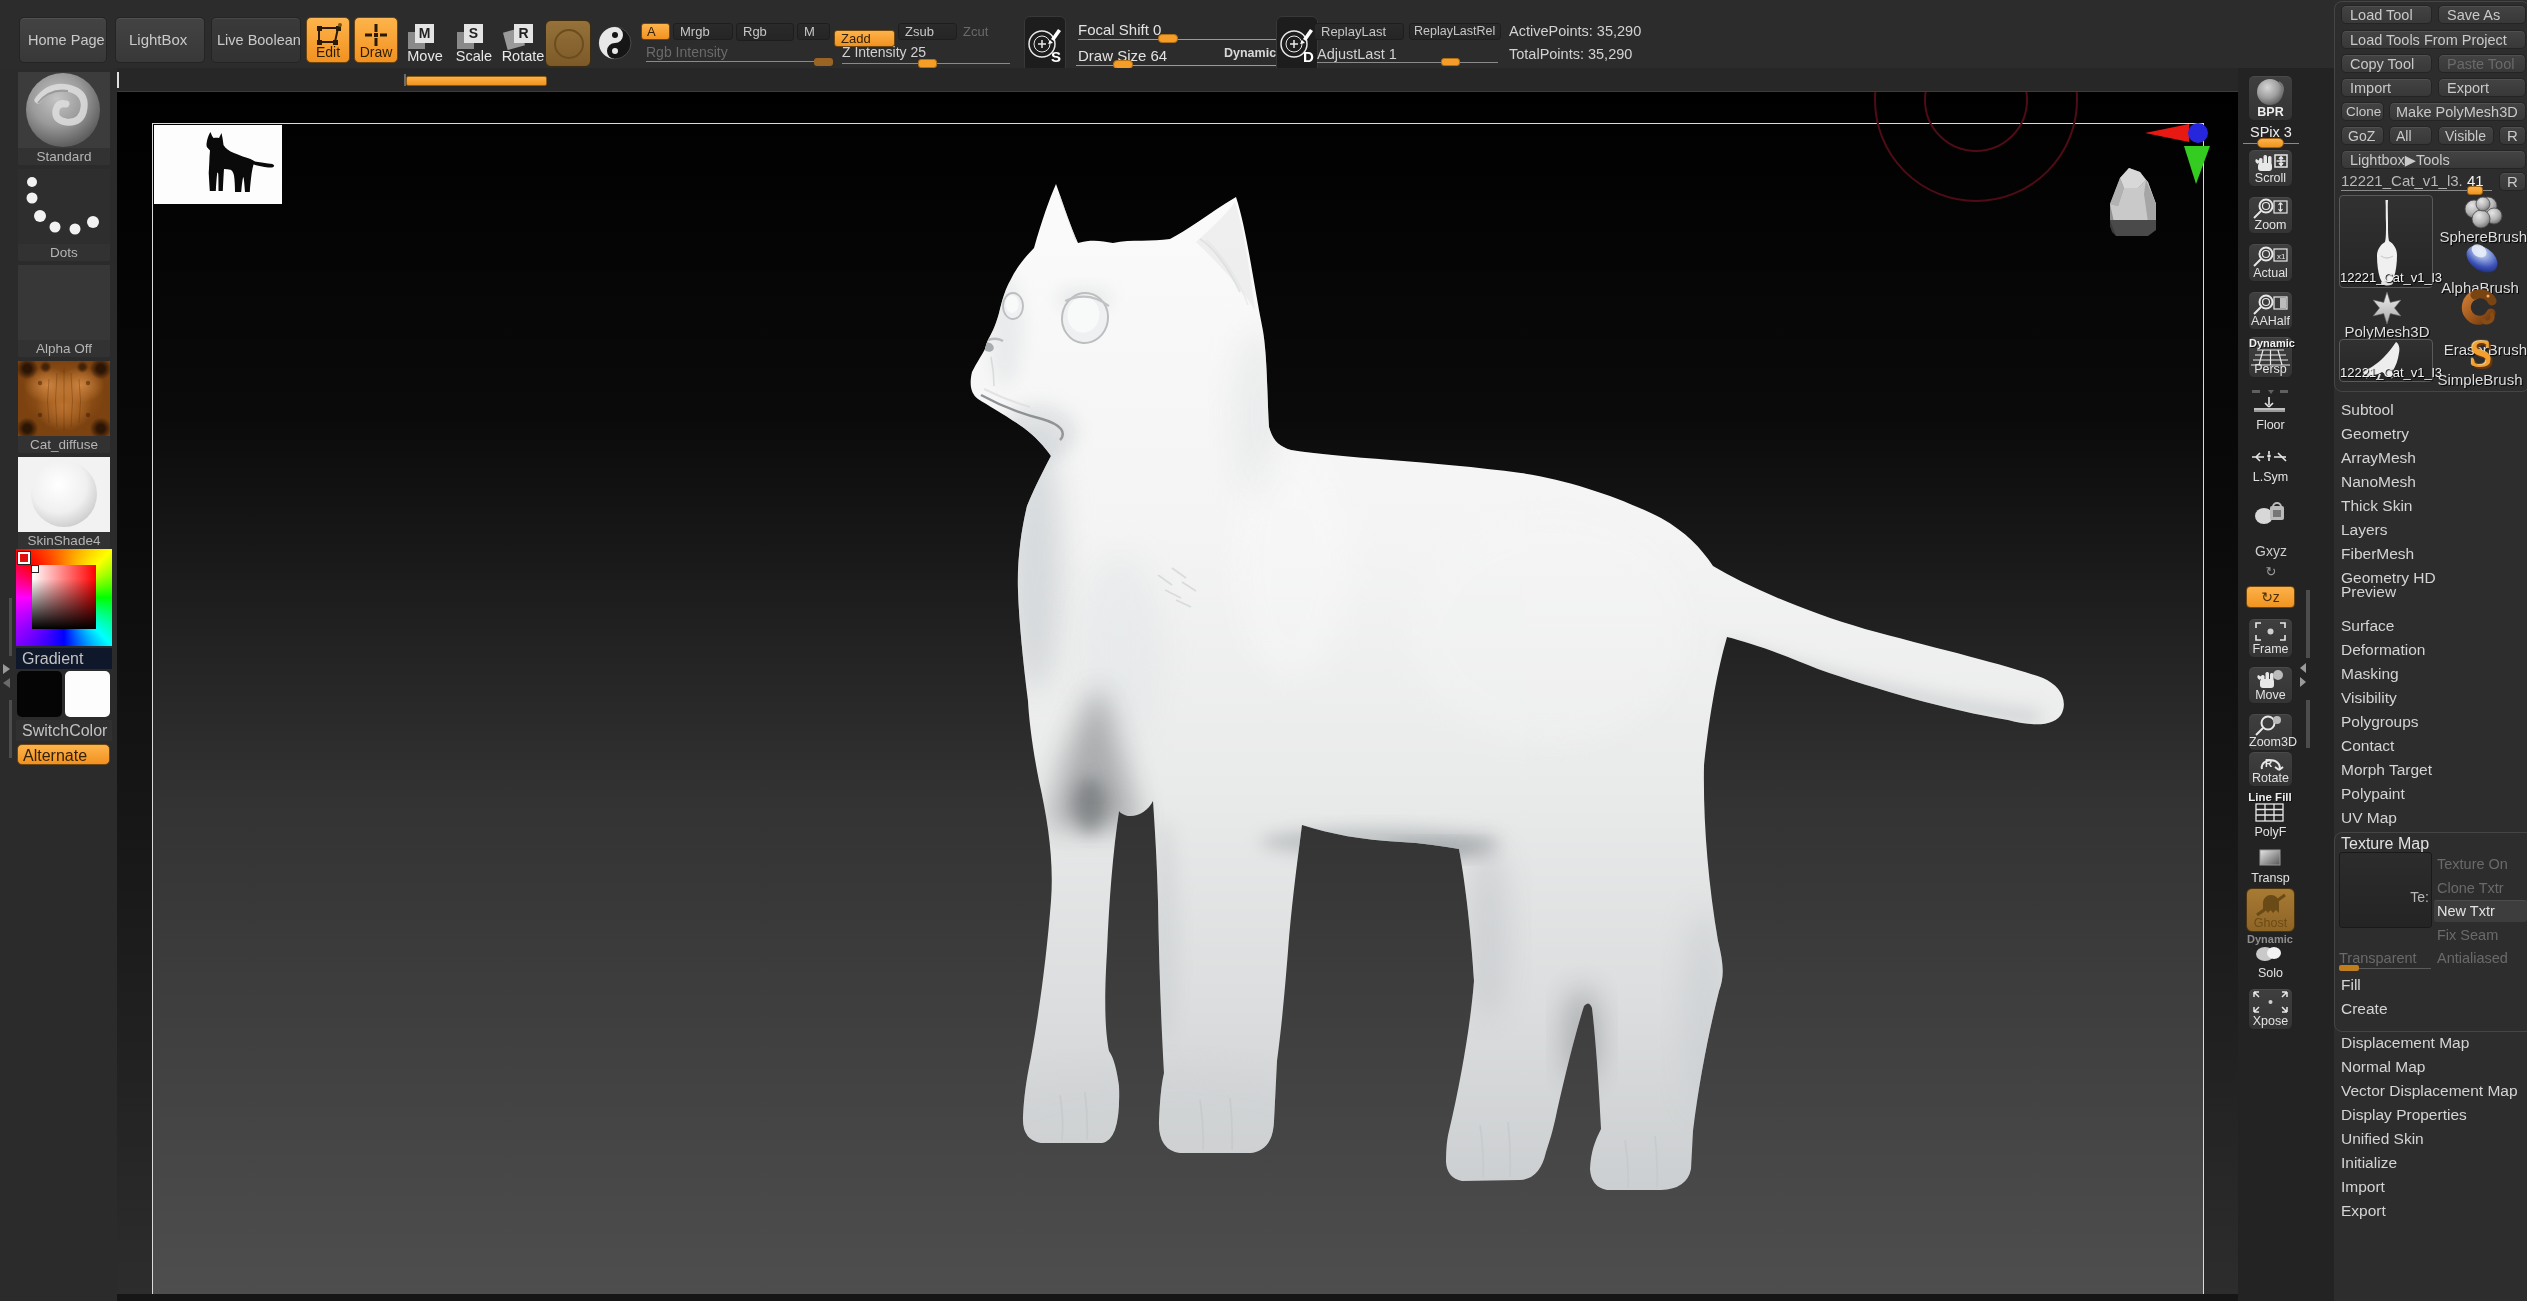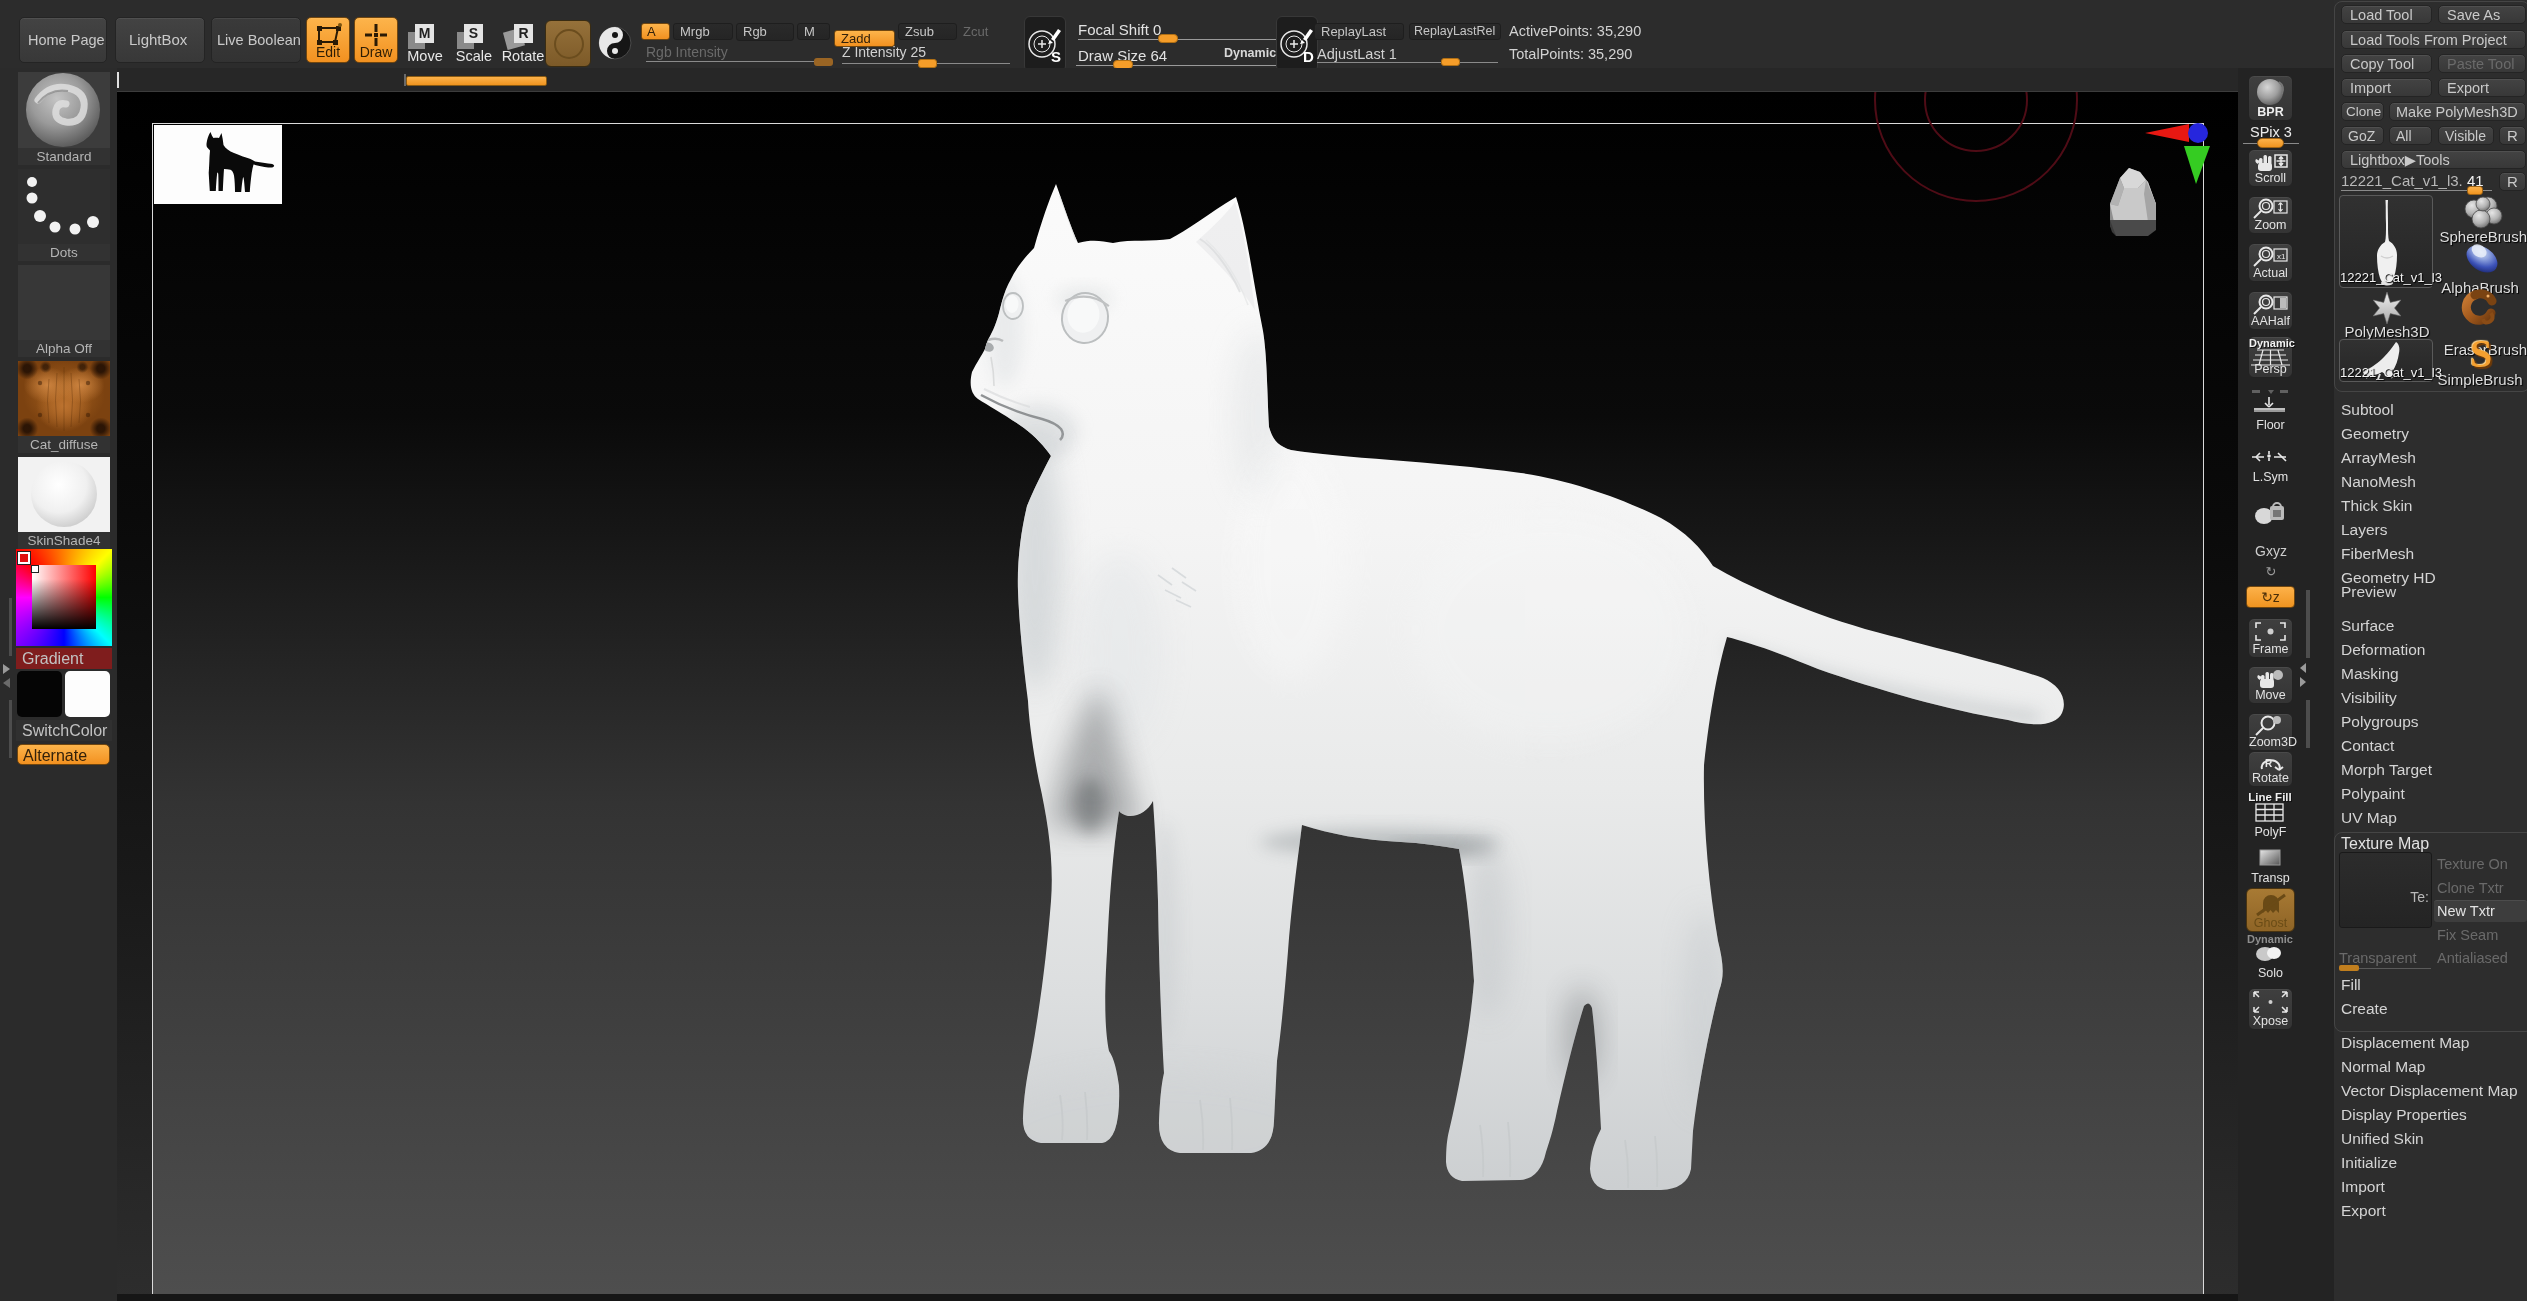--- a/index.html
+++ b/index.html
@@ -194,21 +194,21 @@
       </defs>
       <circle cx="46" cy="37" r="33" fill="url(#sk4)"></circle>
     </svg></div>
 <div class="lbl" style="top:532px">SkinShade4</div>
 
 <div class="ab" style="left:16px;top:549px;width:96px;height:97px;background:conic-gradient(from 315deg, #f00 0deg, #ff0 90deg, #0f0 135deg, #0ff 180deg, #00f 225deg, #f0f 315deg, #f00 360deg)">
 <div class="ab" style="left:16px;top:16px;width:64px;height:64px;background:linear-gradient(to bottom, rgba(0,0,0,0) 22%, rgba(0,0,0,.88) 90%, #000 100%), linear-gradient(to right, #fff, #f00);"></div>
 <div class="ab" style="left:2px;top:3px;width:12px;height:12px;background:#e01010;border:2px solid #fff;outline:1px solid #222"></div>
 <div class="ab" style="left:15px;top:16px;width:8px;height:8px;background:#fff;border:1px solid #222"></div>
 </div>
-<div class="ab" style="left:16px;top:648px;width:96px;height:21px;background:#7f1d1d;color:#c2c2c2;font-size:16px;line-height:21px;padding-left:6px">Gradient</div>
+<div class="ab" style="left:16px;top:648px;width:96px;height:21px;background:#0f172a;color:#c2c2c2;font-size:16px;line-height:21px;padding-left:6px">Gradient</div>
 
 <div class="ab" style="left:17px;top:671px;width:45px;height:46px;background:#050505;border-radius:5px"></div>
 <div class="ab" style="left:65px;top:671px;width:45px;height:46px;background:#fdfdfd;border-radius:5px"></div>
 <div class="ab" style="left:16px;top:720px;width:96px;height:21px;background:#303030;color:#c2c2c2;font-size:16px;line-height:21px;padding-left:6px">SwitchColor</div>
 <div class="ab ob" style="left:17px;top:744px;width:93px;height:21px;border-radius:5px;font-size:16px;line-height:22px;padding-left:5px;position:absolute">Alternate</div>
 
 <div class="ab" style="left:117px;top:92px;width:2121px;height:1209px;background:linear-gradient(#000 0%,#0a0a0a 35%,#191919 65%,#2d2d2d 100%);overflow:hidden">
 
 <div class="ab" style="left:35px;top:31px;width:2052px;height:1171px;border-top:1px solid #dadada;border-left:1px solid #dadada;border-right:1px solid #dadada;background:linear-gradient(#010101 0%,#0a0a0a 25%,#333333 58%,#4e4e4e 100%)"></div>
 

